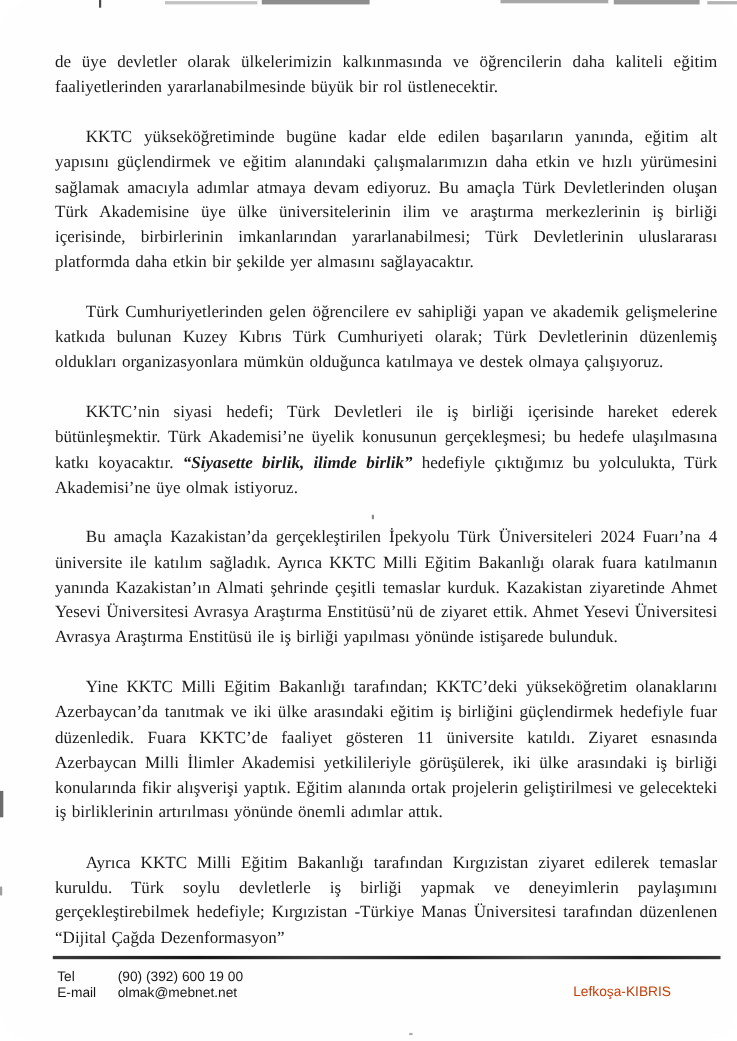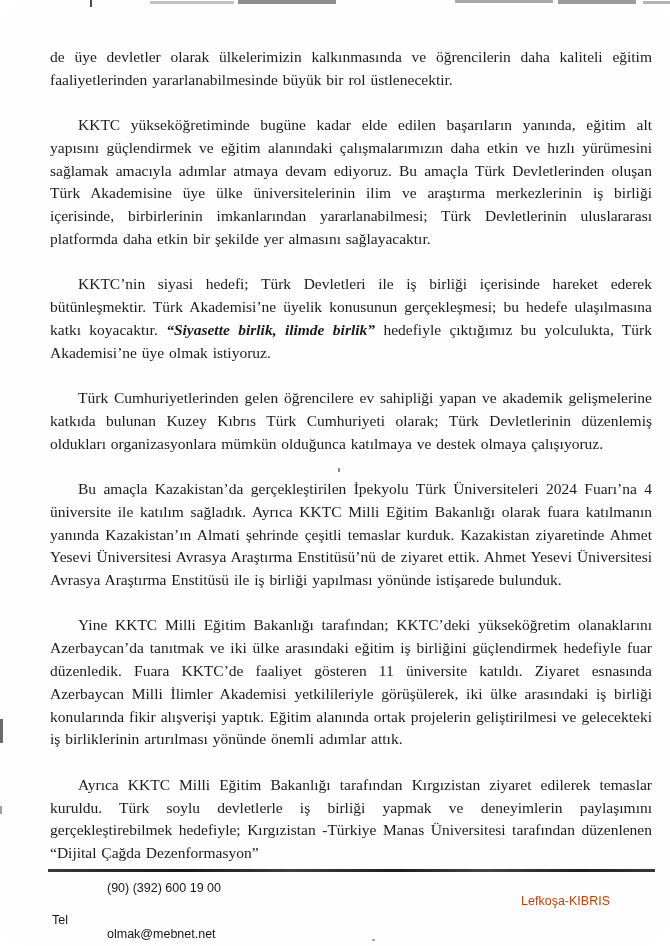--- a/index.html
+++ b/index.html
@@ -48,21 +48,21 @@
     position:absolute; left:48px; top:869px; width:607px; height:3px;
     background:linear-gradient(90deg,#3a3a3a 0%,#161616 22%,#3f3f3f 40%,#1c1c1c 58%,#454545 72%,#1f1f1f 88%,#383838 100%);
   }
   .footer {
     position:absolute; left:52px; top:881px;
     font-family:"Liberation Sans", sans-serif;
     font-size:12.5px; color:#161616;
     line-height:14px;
   }
   .footer-row { display:flex; }
-  .footer-label { width:55px;margin-top:32px; }
+  .footer-label { width:55px; }
   .footer-location {
     position:absolute; right:60px; top:894px;
     font-family:"Liberation Sans", sans-serif;
     font-size:12.5px; color:#c2410c;
   }
 </style>
 </head>
 <body>
 
 <div class="page">
@@ -76,25 +76,25 @@
   <div class="artifact a-left1"></div>
   <div class="artifact a-left2"></div>
   <div class="artifact a-dot1"></div>
   <div class="artifact a-dot2"></div>
 
   <div class="content">
     <p class="no-indent">de üye devletler olarak ülkelerimizin kalkınmasında ve öğrencilerin daha kaliteli eğitim faaliyetlerinden yararlanabilmesinde büyük bir rol üstlenecektir.</p>
 
     <p>KKTC yükseköğretiminde bugüne kadar elde edilen başarıların yanında, eğitim alt yapısını güçlendirmek ve eğitim alanındaki çalışmalarımızın daha etkin ve hızlı yürümesini sağlamak amacıyla adımlar atmaya devam ediyoruz. Bu amaçla Türk Devletlerinden oluşan Türk Akademisine üye ülke üniversitelerinin ilim ve araştırma merkezlerinin iş birliği içerisinde, birbirlerinin imkanlarından yararlanabilmesi; Türk Devletlerinin uluslararası platformda daha etkin bir şekilde yer almasını sağlayacaktır.</p>
 
+    <p>Türk Cumhuriyetlerinden gelen öğrencilere ev sahipliği yapan ve akademik gelişmelerine katkıda bulunan Kuzey Kıbrıs Türk Cumhuriyeti olarak; Türk Devletlerinin düzenlemiş oldukları organizasyonlara mümkün olduğunca katılmaya ve destek olmaya çalışıyoruz.</p>
+
     <p>
       <span>KKTC’nin siyasi hedefi; Türk Devletleri ile iş birliği içerisinde hareket ederek bütünleşmektir. Türk Akademisi’ne üyelik konusunun gerçekleşmesi; bu hedefe ulaşılmasına katkı koyacaktır. </span><span class="emph">“Siyasette birlik, ilimde birlik”</span><span> hedefiyle çıktığımız bu yolculukta, Türk Akademisi’ne üye olmak istiyoruz.</span>
     </p>
-
-    <p>Türk Cumhuriyetlerinden gelen öğrencilere ev sahipliği yapan ve akademik gelişmelerine katkıda bulunan Kuzey Kıbrıs Türk Cumhuriyeti olarak; Türk Devletlerinin düzenlemiş oldukları organizasyonlara mümkün olduğunca katılmaya ve destek olmaya çalışıyoruz.</p>
 
     <p>Bu amaçla Kazakistan’da gerçekleştirilen İpekyolu Türk Üniversiteleri 2024 Fuarı’na 4 üniversite ile katılım sağladık. Ayrıca KKTC Milli Eğitim Bakanlığı olarak fuara katılmanın yanında Kazakistan’ın Almati şehrinde çeşitli temaslar kurduk. Kazakistan ziyaretinde Ahmet Yesevi Üniversitesi Avrasya Araştırma Enstitüsü’nü de ziyaret ettik. Ahmet Yesevi Üniversitesi Avrasya Araştırma Enstitüsü ile iş birliği yapılması yönünde istişarede bulunduk.</p>
 
     <p>Yine KKTC Milli Eğitim Bakanlığı tarafından; KKTC’deki yükseköğretim olanaklarını Azerbaycan’da tanıtmak ve iki ülke arasındaki eğitim iş birliğini güçlendirmek hedefiyle fuar düzenledik. Fuara KKTC’de faaliyet gösteren 11 üniversite katıldı. Ziyaret esnasında Azerbaycan Milli İlimler Akademisi yetkilileriyle görüşülerek, iki ülke arasındaki iş birliği konularında fikir alışverişi yaptık. Eğitim alanında ortak projelerin geliştirilmesi ve gelecekteki iş birliklerinin artırılması yönünde önemli adımlar attık.</p>
 
     <p>Ayrıca KKTC Milli Eğitim Bakanlığı tarafından Kırgızistan ziyaret edilerek temaslar kuruldu. Türk soylu devletlerle iş birliği yapmak ve deneyimlerin paylaşımını gerçekleştirebilmek hedefiyle; Kırgızistan -Türkiye Manas Üniversitesi tarafından düzenlenen “Dijital Çağda Dezenformasyon”</p>
   </div>
 
   <div class="footer-rule"></div>
 

